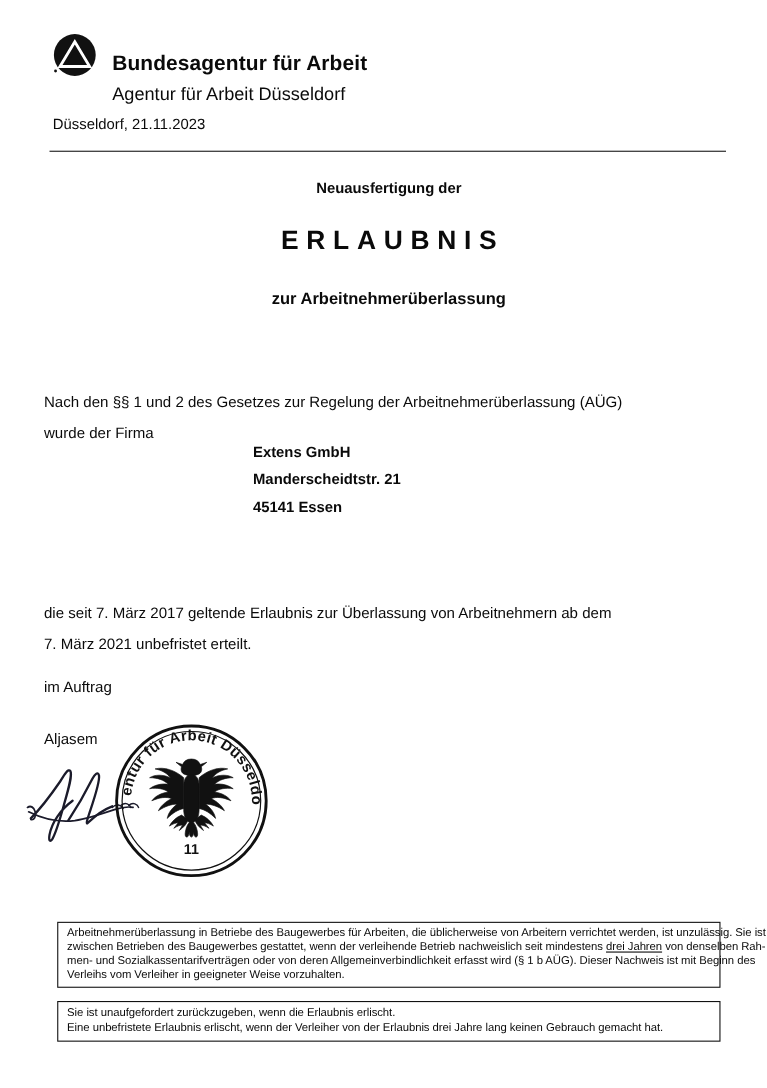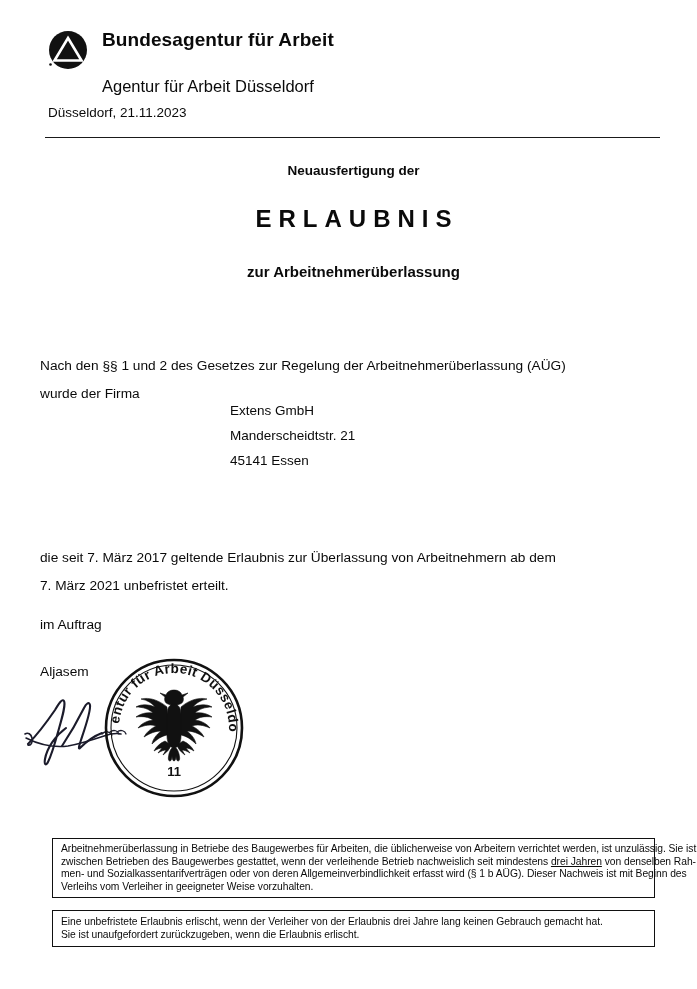--- a/index.html
+++ b/index.html
@@ -23,21 +23,21 @@
 
   
   .header {
     position: absolute;
     left: 48px;
     top: 30px;
     width: 600px;
   }
   .brand-row {
     display: flex;
-    align-items: flex-start;
+    align-items: flex-end;
     gap: 14px;
   }
   .ba-logo {
     width: 40px;
     height: 40px;
     flex: 0 0 40px;
     display: block;
   }
   .brand-title {
     font-size: 19px;
@@ -107,21 +107,21 @@
   #para-intro { top: 326px; }
   #para-grant { top: 518px; }
   #para-order { top: 585px; }
   #para-signer { top: 632px; }
 
   .address {
     position: absolute;
     left: 230px;
     top: 398px;
     font-size: 13.5px;
-    font-weight: normal;
+    font-weight: bold;
     line-height: 25px;
   }
 
   
   .sig-ink {
     position: absolute;
     left: 22px;
     top: 688px;
     width: 110px;
     height: 82px;
@@ -245,17 +245,17 @@
   </svg>
 
   <div class="footer-box" id="footer-box-1">
     <div class="footer-line">Arbeitnehmerüberlassung in Betriebe des Baugewerbes für Arbeiten, die üblicherweise von Arbeitern verrichtet werden, ist unzulässig. Sie ist</div>
     <div class="footer-line"><span>zwischen Betrieben des Baugewerbes gestattet, wenn der verleihende Betrieb nachweislich seit mindestens </span><span class="u">drei Jahren</span><span> von denselben Rah-</span></div>
     <div class="footer-line">men- und Sozialkassentarifverträgen oder von deren Allgemeinverbindlichkeit erfasst wird (§ 1 b AÜG). Dieser Nachweis ist mit Beginn des</div>
     <div class="footer-line">Verleihs vom Verleiher in geeigneter Weise vorzuhalten.</div>
   </div>
 
   <div class="footer-box" id="footer-box-2">
+    <div class="footer-line">Sie ist unaufgefordert zurückzugeben, wenn die Erlaubnis erlischt.</div>
     <div class="footer-line">Eine unbefristete Erlaubnis erlischt, wenn der Verleiher von der Erlaubnis drei Jahre lang keinen Gebrauch gemacht hat.</div>
-    <div class="footer-line">Sie ist unaufgefordert zurückzugeben, wenn die Erlaubnis erlischt.</div>
   </div>
 
 </div>
 
 </body></html>

